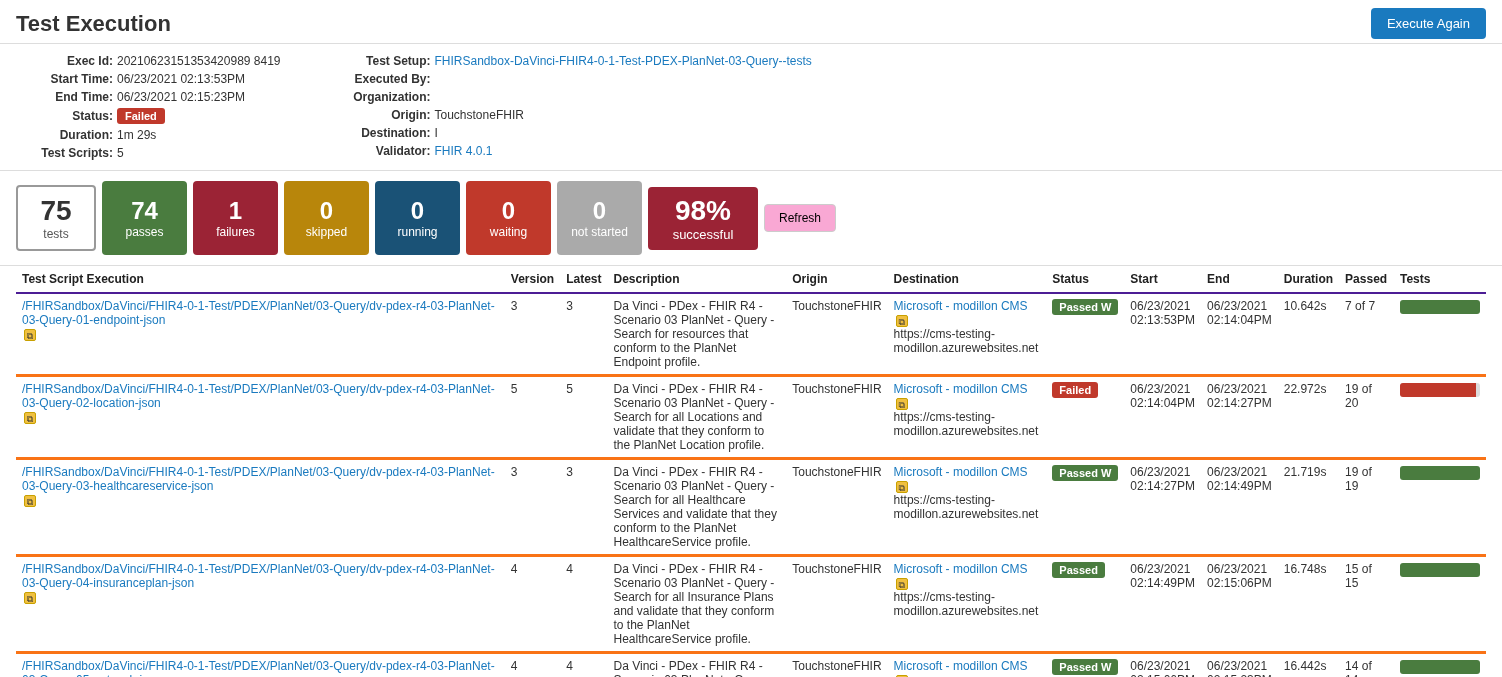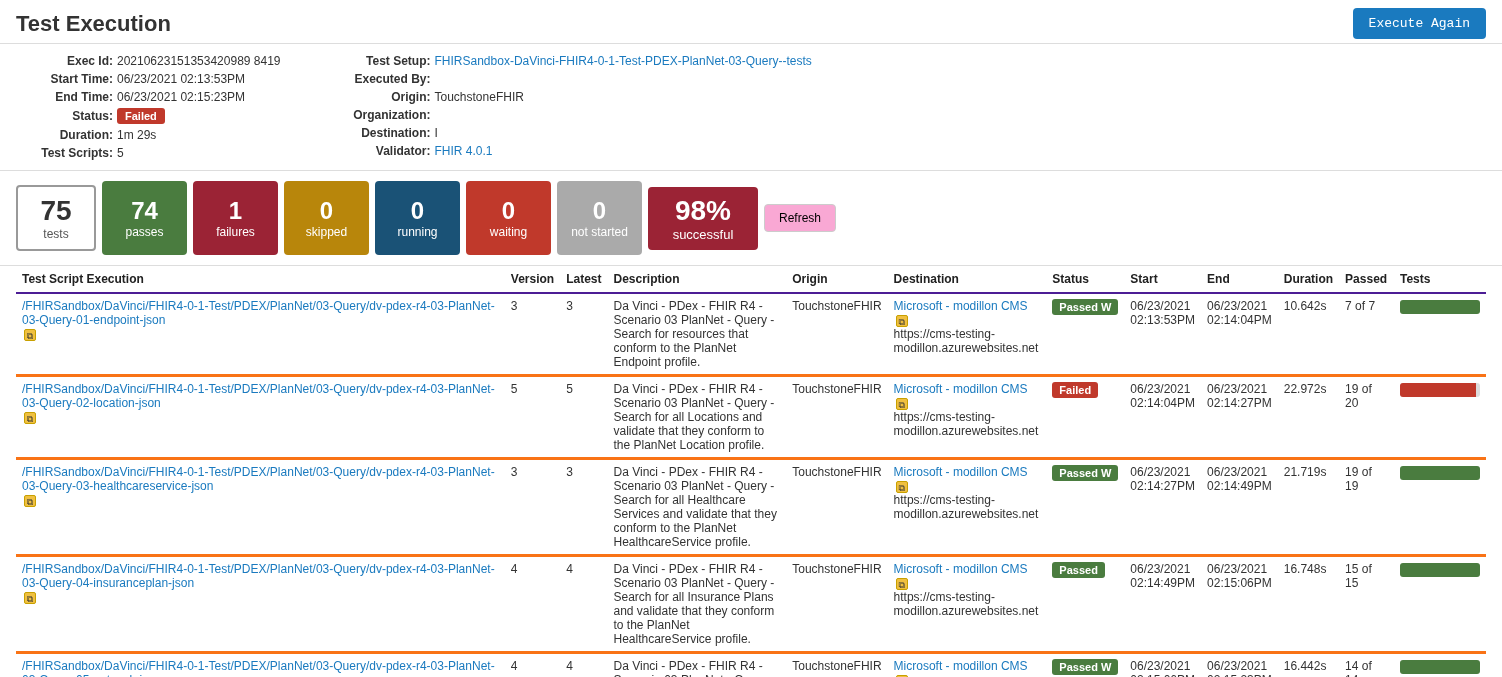--- a/index.html
+++ b/index.html
@@ -14,21 +14,20 @@
     }
     .page-title { font-size: 22px; font-weight: bold; color: #333; }
     .execute-again-btn {
       background: #1a7abf;
       color: #fff;
       border: none;
       padding: 8px 16px;
       font-size: 13px;
       border-radius: 4px;
       cursor: pointer;
-      font-family: Liberation Mono, monospace;
     }
 
     .meta-section {
       display: flex;
       padding: 10px 23px;
       gap: 60px;
       border-bottom: 1px solid #ddd;
     }
     .meta-left, .meta-right { display: flex; flex-direction: column; gap: 4px; }
     .meta-row { display: flex; align-items: center; gap: 4px; }
@@ -185,26 +184,26 @@
   <div class="meta-right">
     <div class="meta-row">
       <span class="meta-label">Test Setup:</span>
       <a class="meta-link" href="#">FHIRSandbox-DaVinci-FHIR4-0-1-Test-PDEX-PlanNet-03-Query--tests</a>
     </div>
     <div class="meta-row">
       <span class="meta-label">Executed By:</span>
       <span class="meta-value"></span>
     </div>
     <div class="meta-row">
+      <span class="meta-label">Organization:</span>
+      <span class="meta-value"></span>
+    </div>
+    <div class="meta-row">
       <span class="meta-label">Origin:</span>
       <span class="meta-value">TouchstoneFHIR</span>
-    </div>
-    <div class="meta-row">
-      <span class="meta-label">Organization:</span>
-      <span class="meta-value"></span>
     </div>
     <div class="meta-row">
       <span class="meta-label">Destination:</span>
       <span class="meta-value">I</span>
     </div>
     <div class="meta-row">
       <span class="meta-label">Validator:</span>
       <a class="meta-link" href="#">FHIR 4.0.1</a>
     </div>
   </div>

